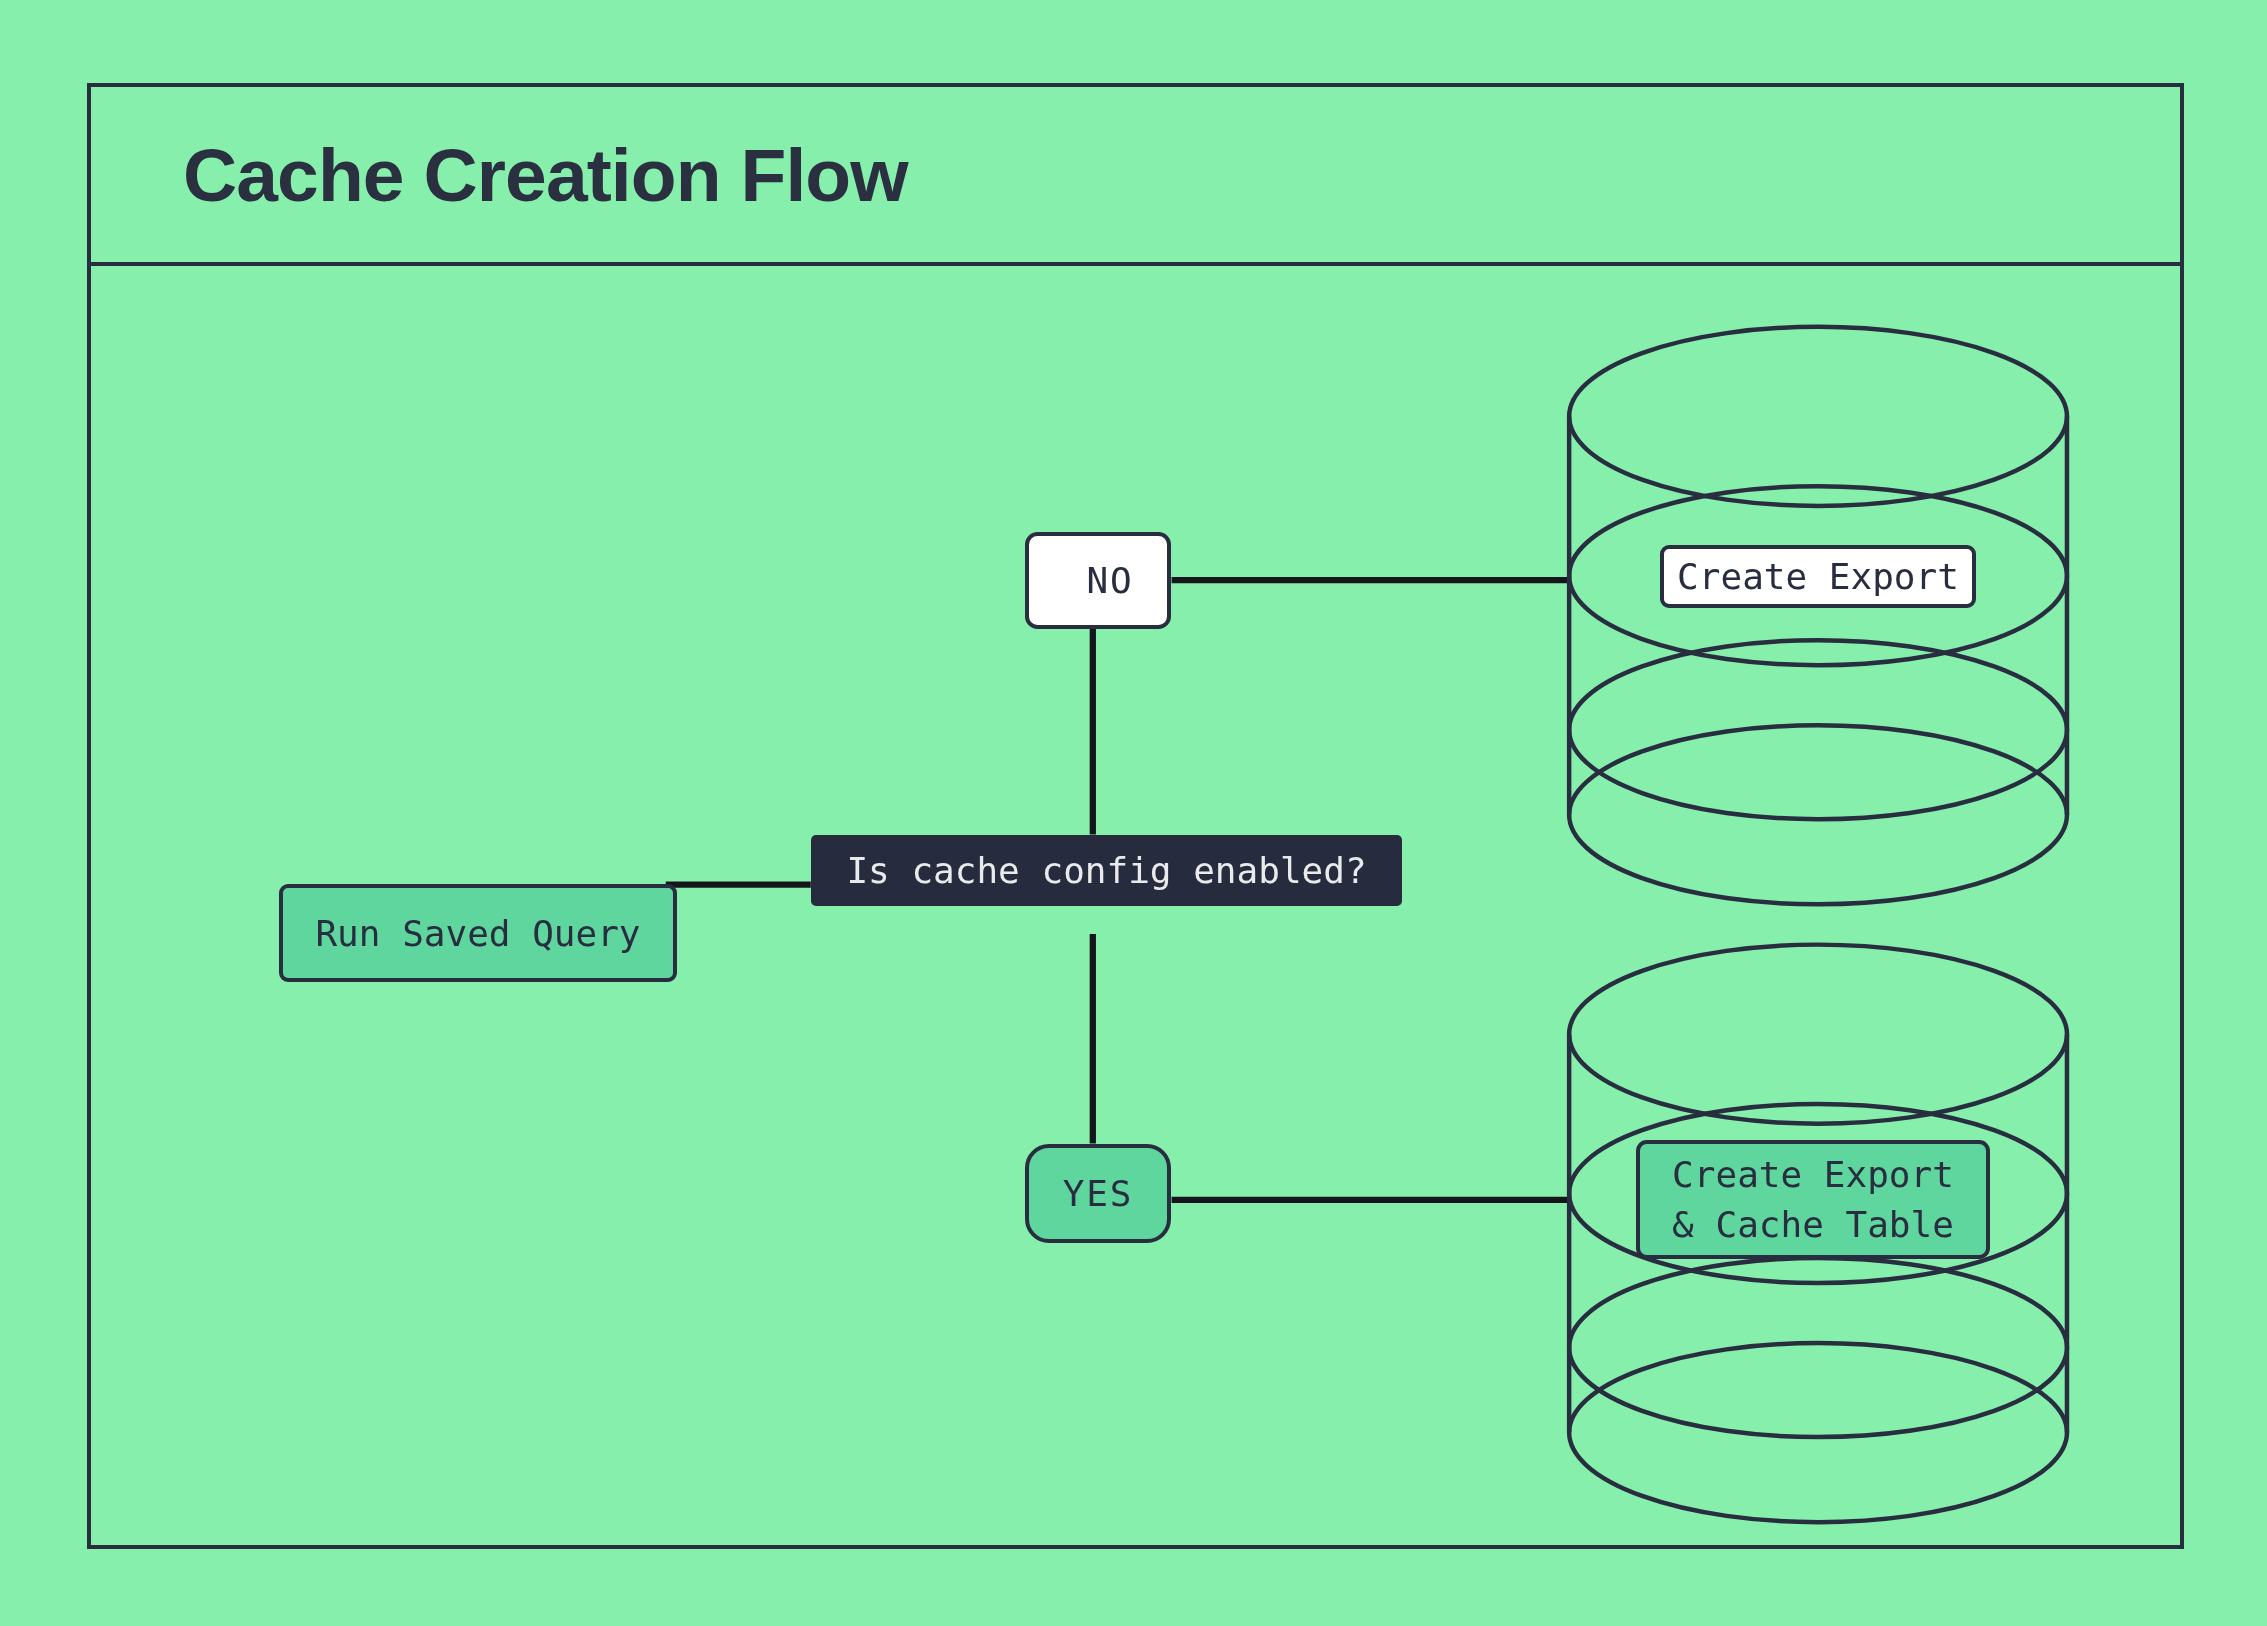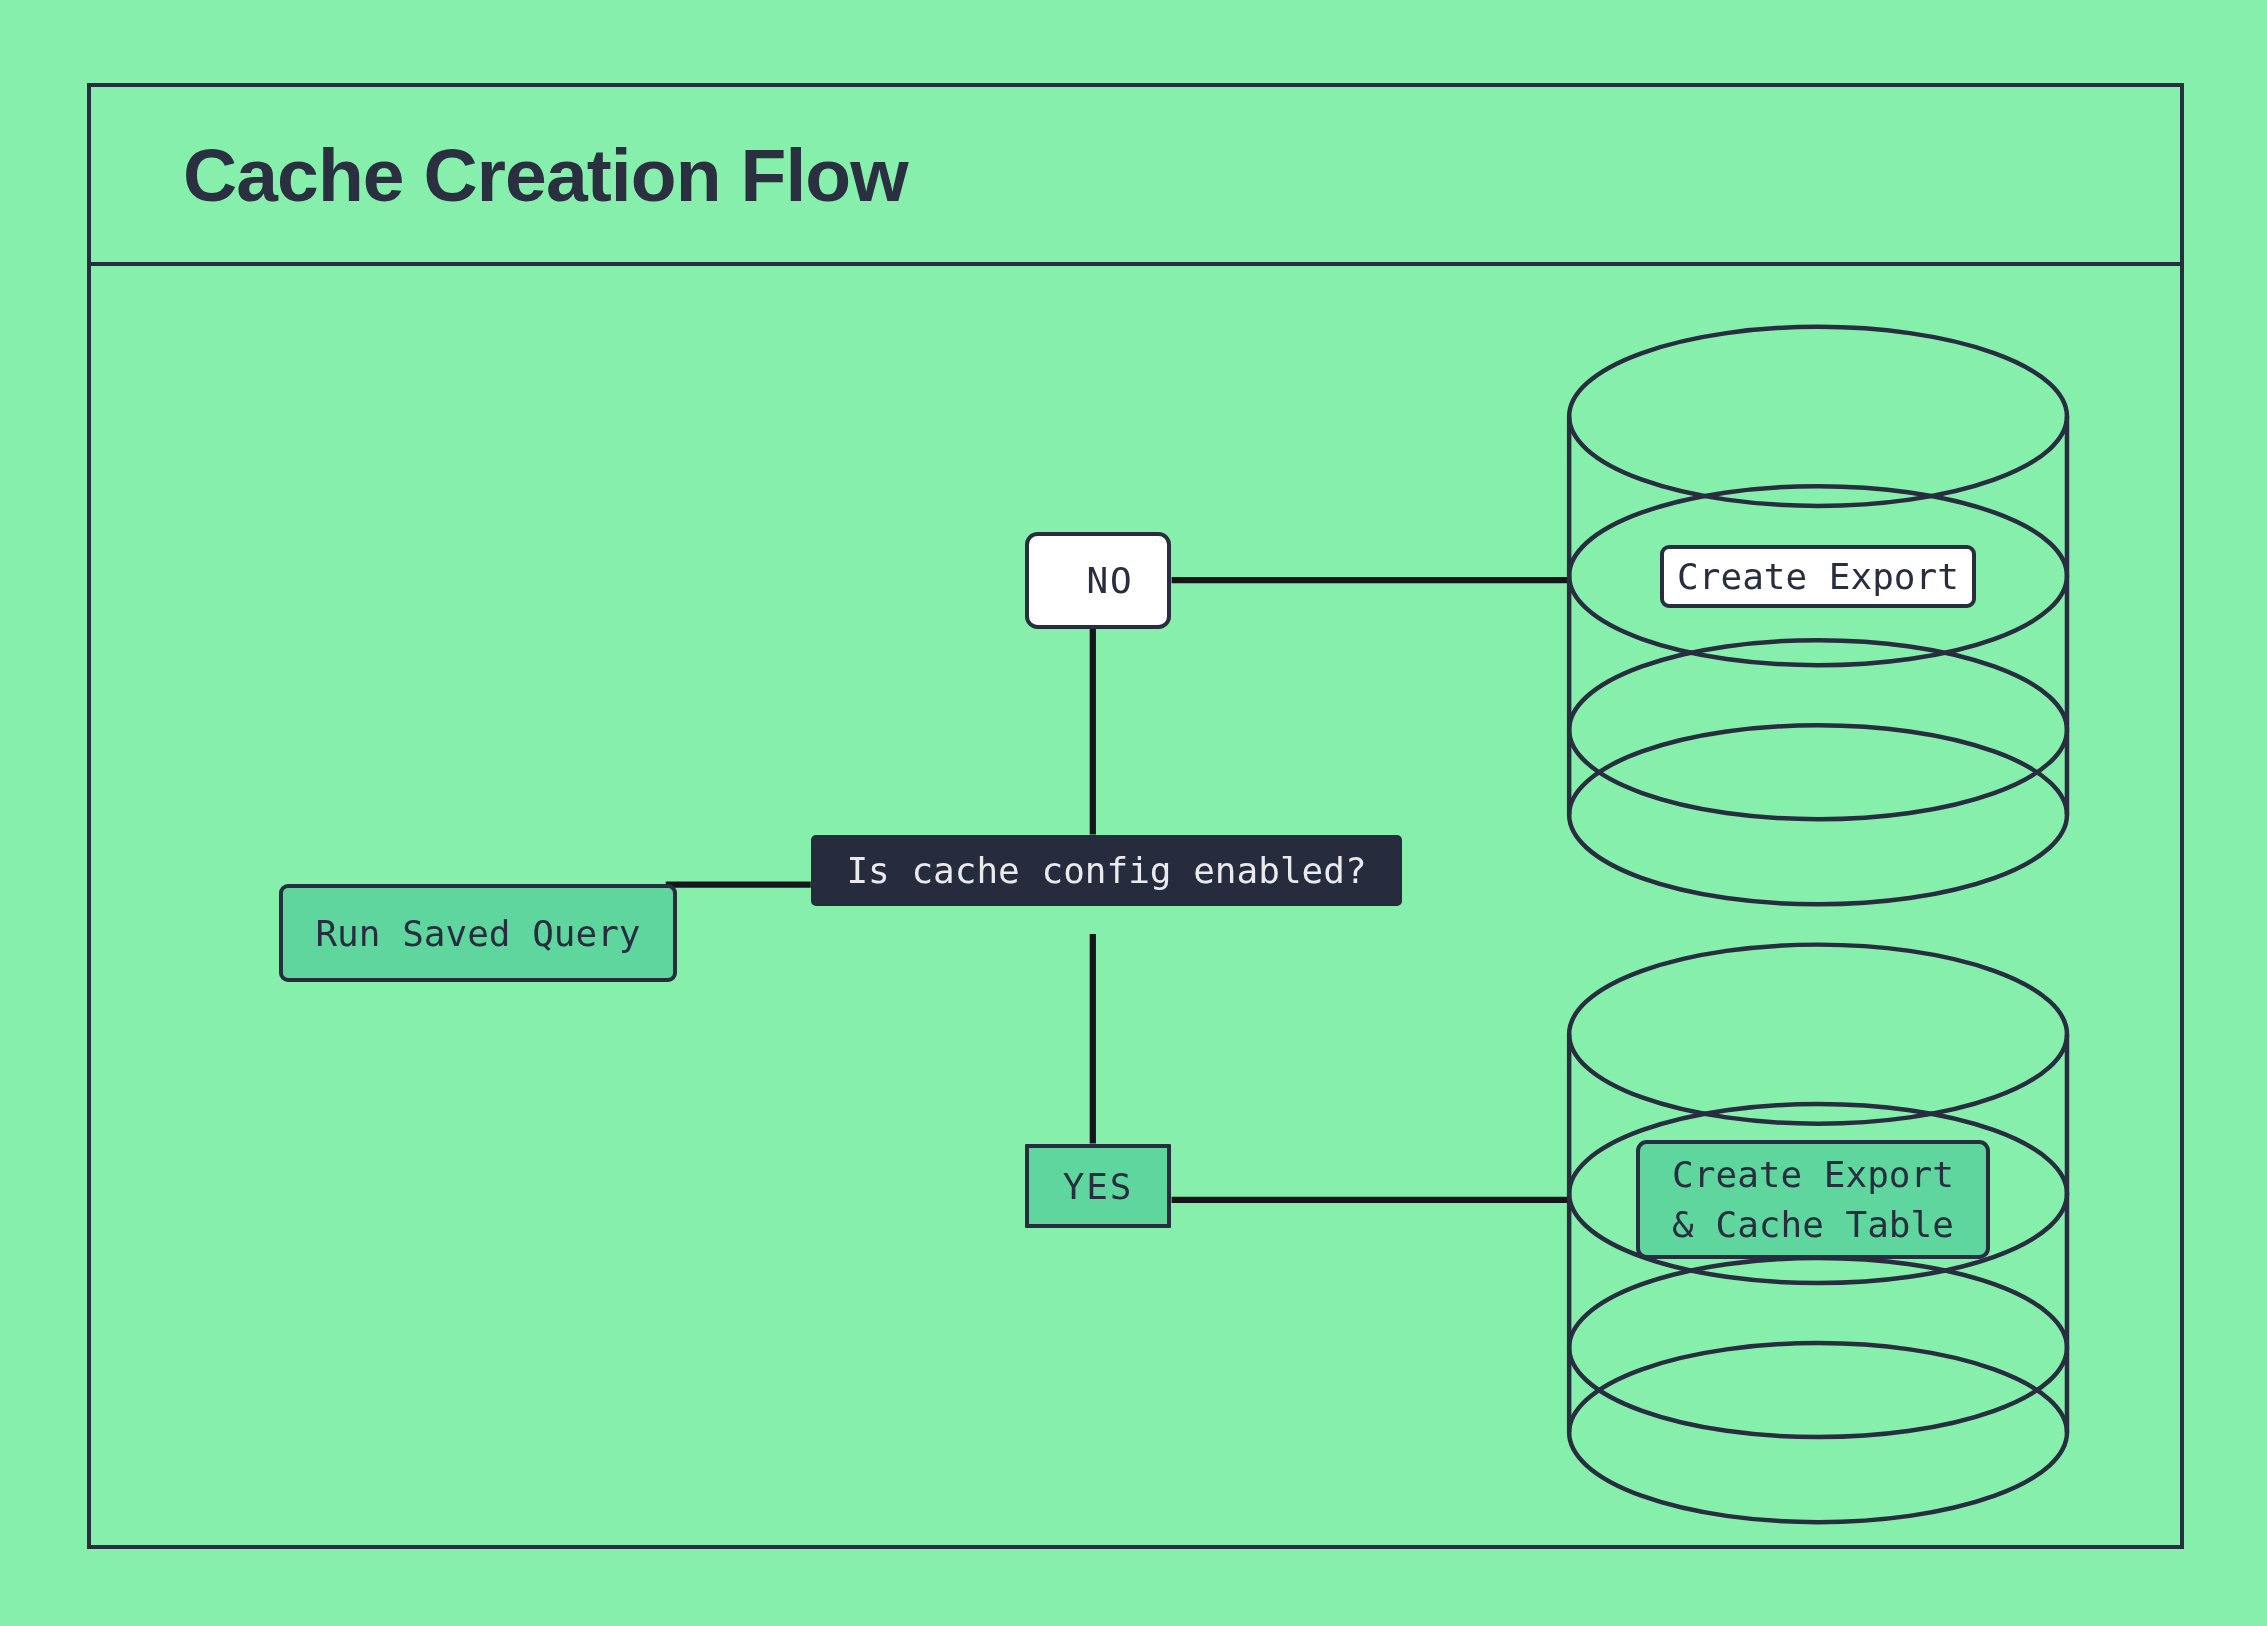--- a/index.html
+++ b/index.html
@@ -38,22 +38,22 @@
     left:811px;top:835px;width:591px;height:71px;
     background:#262b3d;border-radius:5px;color:#e9eaec;
   }
   .node--no{
     left:1025px;top:532px;width:146px;height:97px;
     background:#ffffff;border:4.5px solid #282d3f;border-radius:12.5px;
     letter-spacing:1.8px;
     padding-left:24px;
   }
   .node--yes{
-    left:1025px;top:1144px;width:146px;height:84px;
-    background:#5fd69e;border:4.5px solid #282d3f;border-radius:1px;
+    left:1025px;top:1144px;width:146px;height:99px;
+    background:#5fd69e;border:4.5px solid #282d3f;border-radius:24px;
     letter-spacing:1.8px;
   }
   .node--export{
     left:1660px;top:545px;width:316px;height:63px;
     background:#ffffff;border:4.5px solid #282d3f;border-radius:9px;
   }
   .node--export-cache{
     left:1636px;top:1140px;width:354px;height:119px;
     background:#5fd69e;border:4.5px solid #282d3f;border-radius:10.7px;
     flex-direction:column;line-height:50px;

